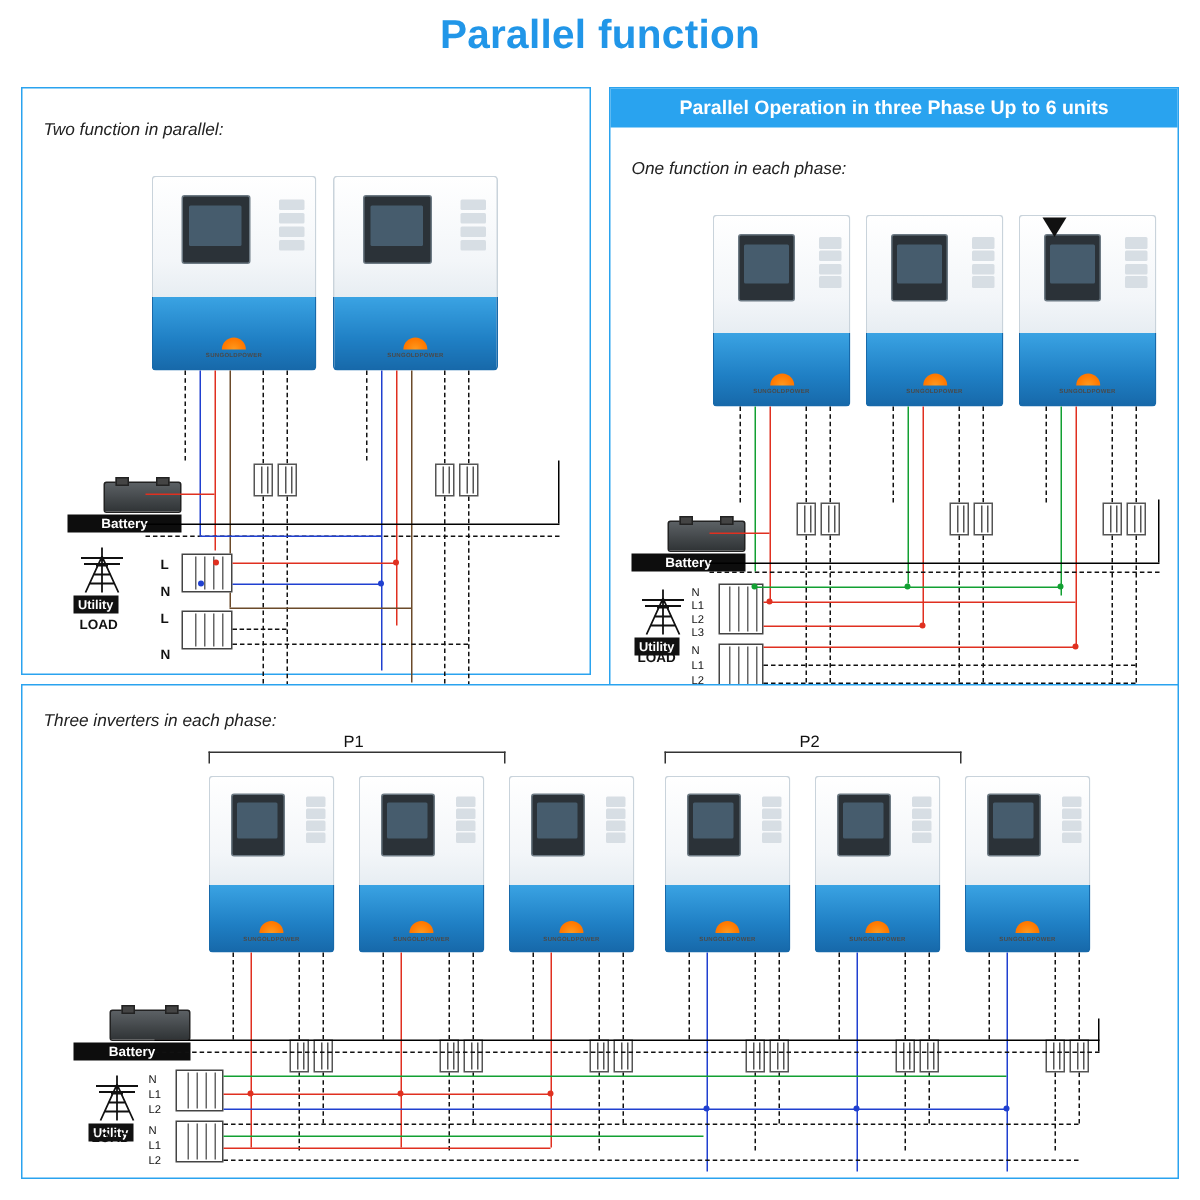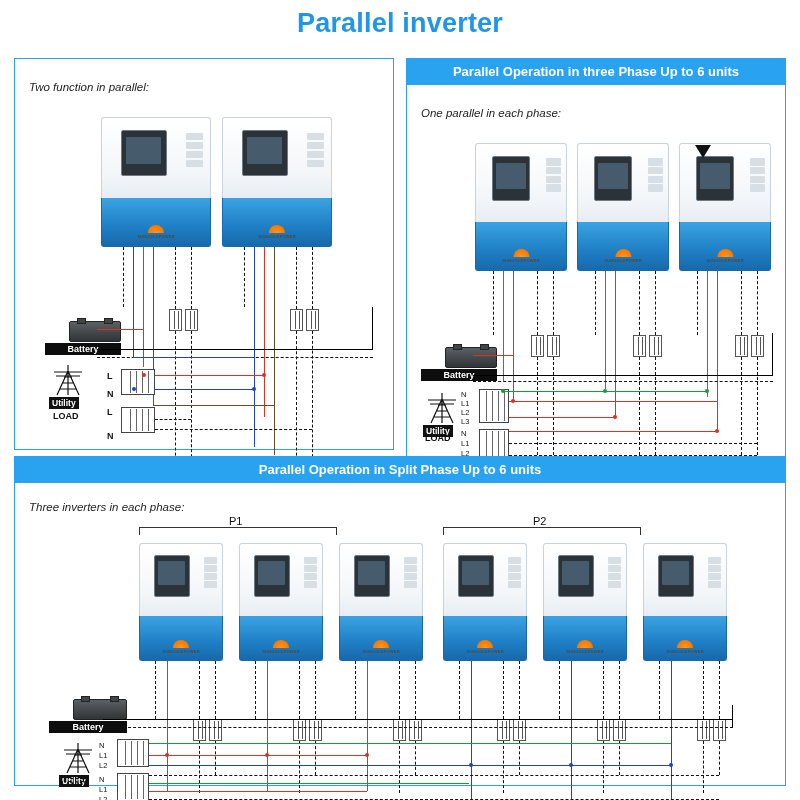--- a/index.html
+++ b/index.html
@@ -102,21 +102,21 @@
   .dot.red{background:#e03020;} .dot.blue{background:#2040d0;} .dot.green{background:#12a032;}
 
   .tag{position:absolute;font-size:9px;color:#111;font-weight:bold;white-space:nowrap;}
   .tag.small{font-size:7.5px;font-weight:normal;}
   .p-label{position:absolute;font-size:11px;color:#111;}
   .bracket{position:absolute;border-top:1px solid #333;border-left:1px solid #333;border-right:1px solid #333;height:7px;}
 </style>
 </head>
 <body>
 
-<div class="page-title">Parallel inverter</div>
+<div class="page-title">Parallel function</div>
 
 <div class="panel" style="left:14px;top:58px;width:380px;height:392px;">
   <div class="panel-body">
     <div class="panel-sub" style="left:14px;top:22px;">Two function in parallel:</div>
 
     <div class="inv" style="left:86px;top:58px;width:110px;height:130px;">
       <div class="top"></div>
       <div class="bot"></div>
       <div class="screen">
           <i></i>
@@ -234,21 +234,21 @@
     <div class="dot red" style="left:127px;top:314px;"></div>
     <div class="dot blue" style="left:117px;top:328px;"></div>
     <div class="dot red" style="left:247px;top:314px;"></div>
     <div class="dot blue" style="left:237px;top:328px;"></div>
   </div>
 </div>
 
 <div class="panel" style="left:406px;top:58px;width:380px;height:428px;">
   <div class="panel-head">Parallel Operation in three Phase Up to 6 units</div>
   <div class="panel-body">
-    <div class="panel-sub" style="left:14px;top:22px;">One parallel in each phase:</div>
+    <div class="panel-sub" style="left:14px;top:22px;">One function in each phase:</div>
 
     <div class="inv" style="left:68px;top:58px;width:92px;height:128px;">
       <div class="top"></div>
       <div class="bot"></div>
       <div class="screen">
           <i></i>
         </div>
       <div class="btns">
           <b></b>
           <b></b>
@@ -399,21 +399,20 @@
     <div class="dot green" style="left:94px;top:304px;"></div>
     <div class="dot green" style="left:196px;top:304px;"></div>
     <div class="dot green" style="left:298px;top:304px;"></div>
     <div class="dot red" style="left:104px;top:314px;"></div>
     <div class="dot red" style="left:206px;top:330px;"></div>
     <div class="dot red" style="left:308px;top:344px;"></div>
   </div>
 </div>
 
 <div class="panel" style="left:14px;top:456px;width:772px;height:330px;">
-  <div class="panel-head">Parallel Operation in Split Phase Up to 6 units</div>
   <div class="panel-body">
     <div class="panel-sub" style="left:14px;top:18px;">Three inverters in each phase:</div>
 
     <div class="bracket" style="left:124px;top:44px;width:196px;"></div>
     <div class="p-label" style="left:214px;top:32px;">P1</div>
     <div class="bracket" style="left:428px;top:44px;width:196px;"></div>
     <div class="p-label" style="left:518px;top:32px;">P2</div>
 
     <div class="inv" style="left:124px;top:60px;width:84px;height:118px;">
       <div class="top"></div>

